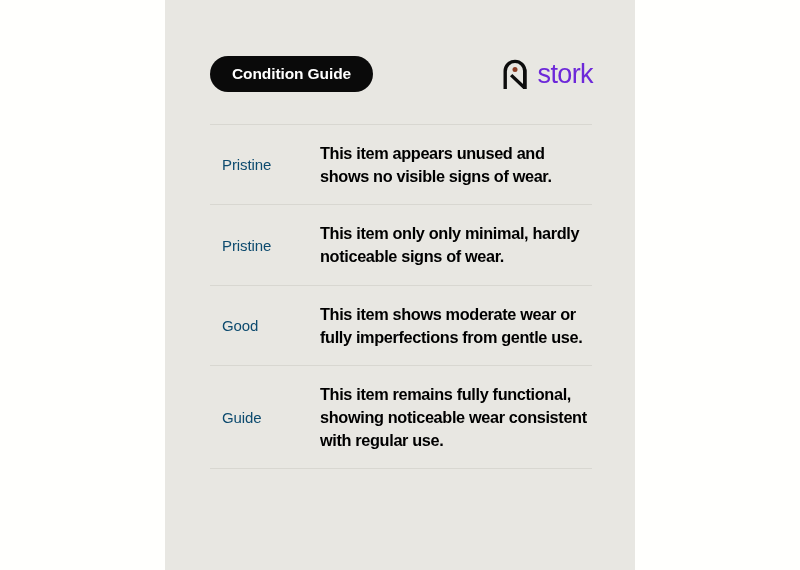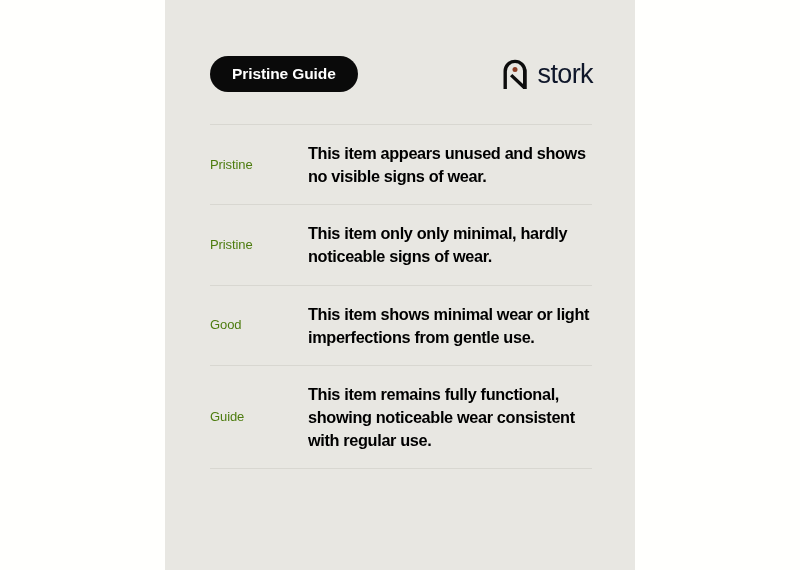--- a/index.html
+++ b/index.html
@@ -68,21 +68,21 @@
 
   .brand-mark {
     width: 26px;
     height: 30px;
     display: block;
   }
 
   .brand-name {
     font-size: 27px;
     font-weight: normal;
-    color: #0f172a;
+    color: #6d28d9;
     letter-spacing: -0.6px;
     line-height: 1;
   }
 
   
   #guide-table {
     position: absolute;
     left: 45px;
     top: 124px;
     width: 382px;
@@ -96,45 +96,46 @@
 
   .guide-row {
     display: flex;
     align-items: center;
     width: 100%;
     padding: 17px 0 16px 0;
   }
 
   .row-label {
     flex: 0 0 98px;
-    font-size: 13px;
-    color: #4d7c0f;
+    font-size: 15px;
+    color: #0c4a6e;
     letter-spacing: -0.1px;
     line-height: 1.3;
+    margin-left: 12px;
   }
 
   .row-desc {
     flex: 1 1 auto;
     font-size: 16.3px;
     font-weight: bold;
     color: #000000;
     line-height: 1.42;
     letter-spacing: -0.35px;
   }
 </style>
 </head>
 <body>
 
 <div id="page">
 
   <div id="card">
 
     <div class="card-header">
 
-      <div class="pill">Pristine Guide</div>
+      <div class="pill">Condition Guide</div>
 
       <div class="brand">
         <svg class="brand-mark" viewBox="0 0 26 30">
           <path d="M3.2 29 V12.2 a9.8 9.8 0 0 1 19.6 0 V29" fill="none" stroke="#0d0d0d" stroke-width="3.4" stroke-linecap="square"></path>
           <path d="M22.8 12.2 V29 L10.4 17.3" fill="none" stroke="#0d0d0d" stroke-width="3.4" stroke-linecap="square" stroke-linejoin="miter"></path>
           <circle cx="13" cy="10.6" r="2.5" fill="#8c3d24"></circle>
         </svg>
         <span class="brand-name">stork</span>
       </div>
 
@@ -153,21 +154,21 @@
 
       <div class="guide-row">
         <div class="row-label">Pristine</div>
         <div class="row-desc">This item only only minimal, hardly noticeable signs of wear.</div>
       </div>
 
       <div class="divider"></div>
 
       <div class="guide-row">
         <div class="row-label">Good</div>
-        <div class="row-desc">This item shows minimal wear or light imperfections from gentle use.</div>
+        <div class="row-desc">This item shows moderate wear or fully imperfections from gentle use.</div>
       </div>
 
       <div class="divider"></div>
 
       <div class="guide-row">
         <div class="row-label">Guide</div>
         <div class="row-desc">This item remains fully functional, showing noticeable wear consistent with regular use.</div>
       </div>
 
       <div class="divider"></div>

